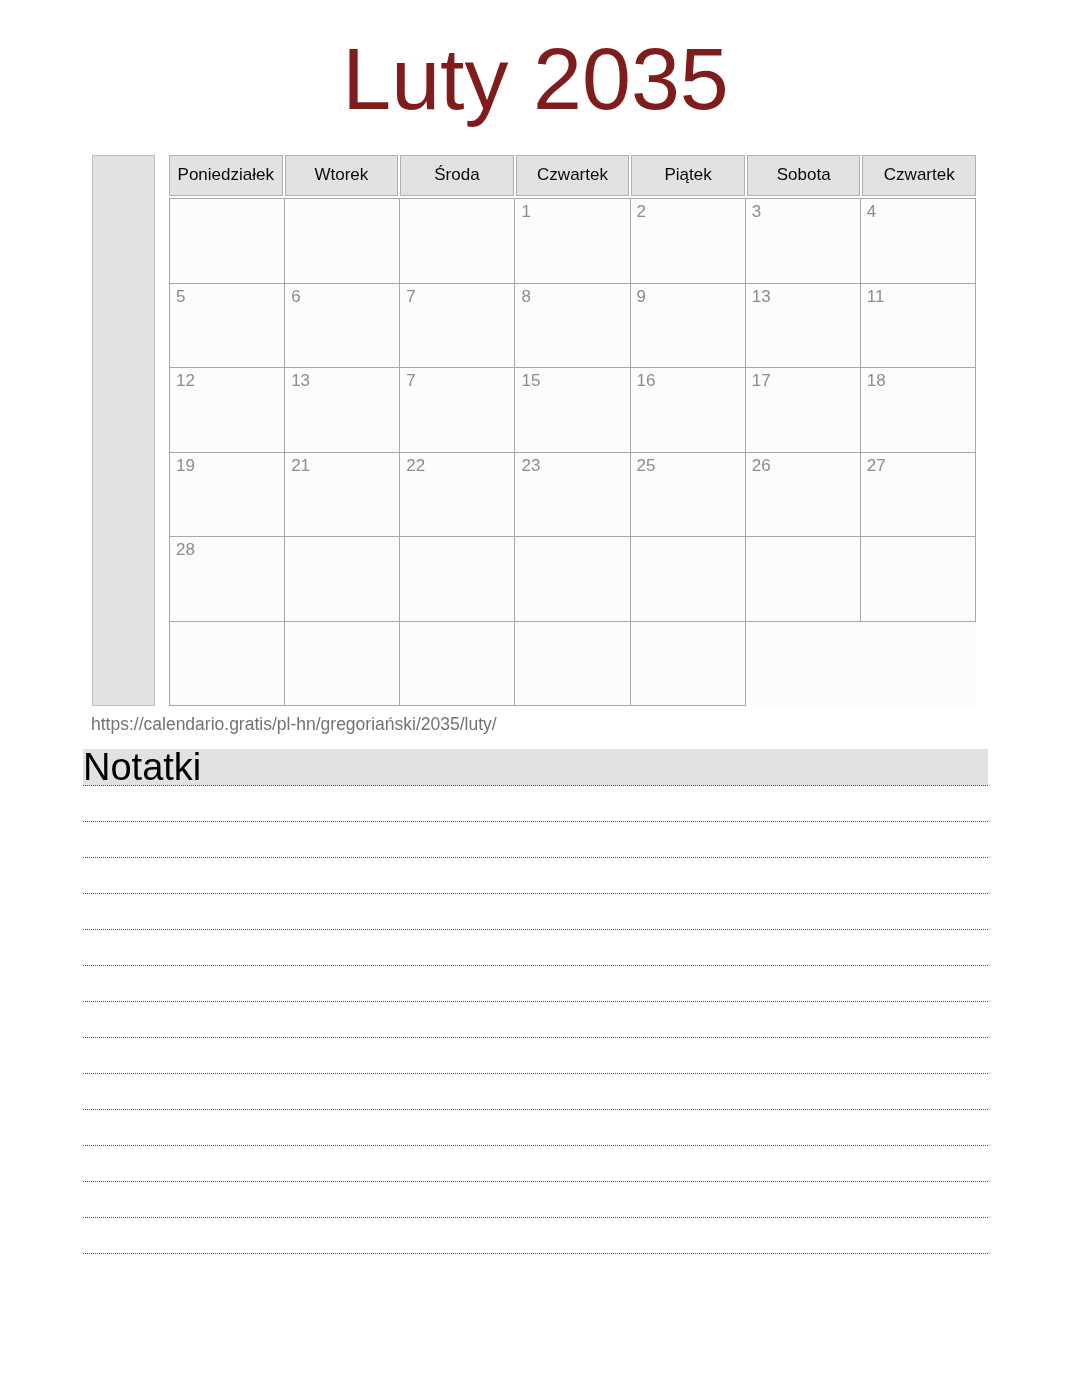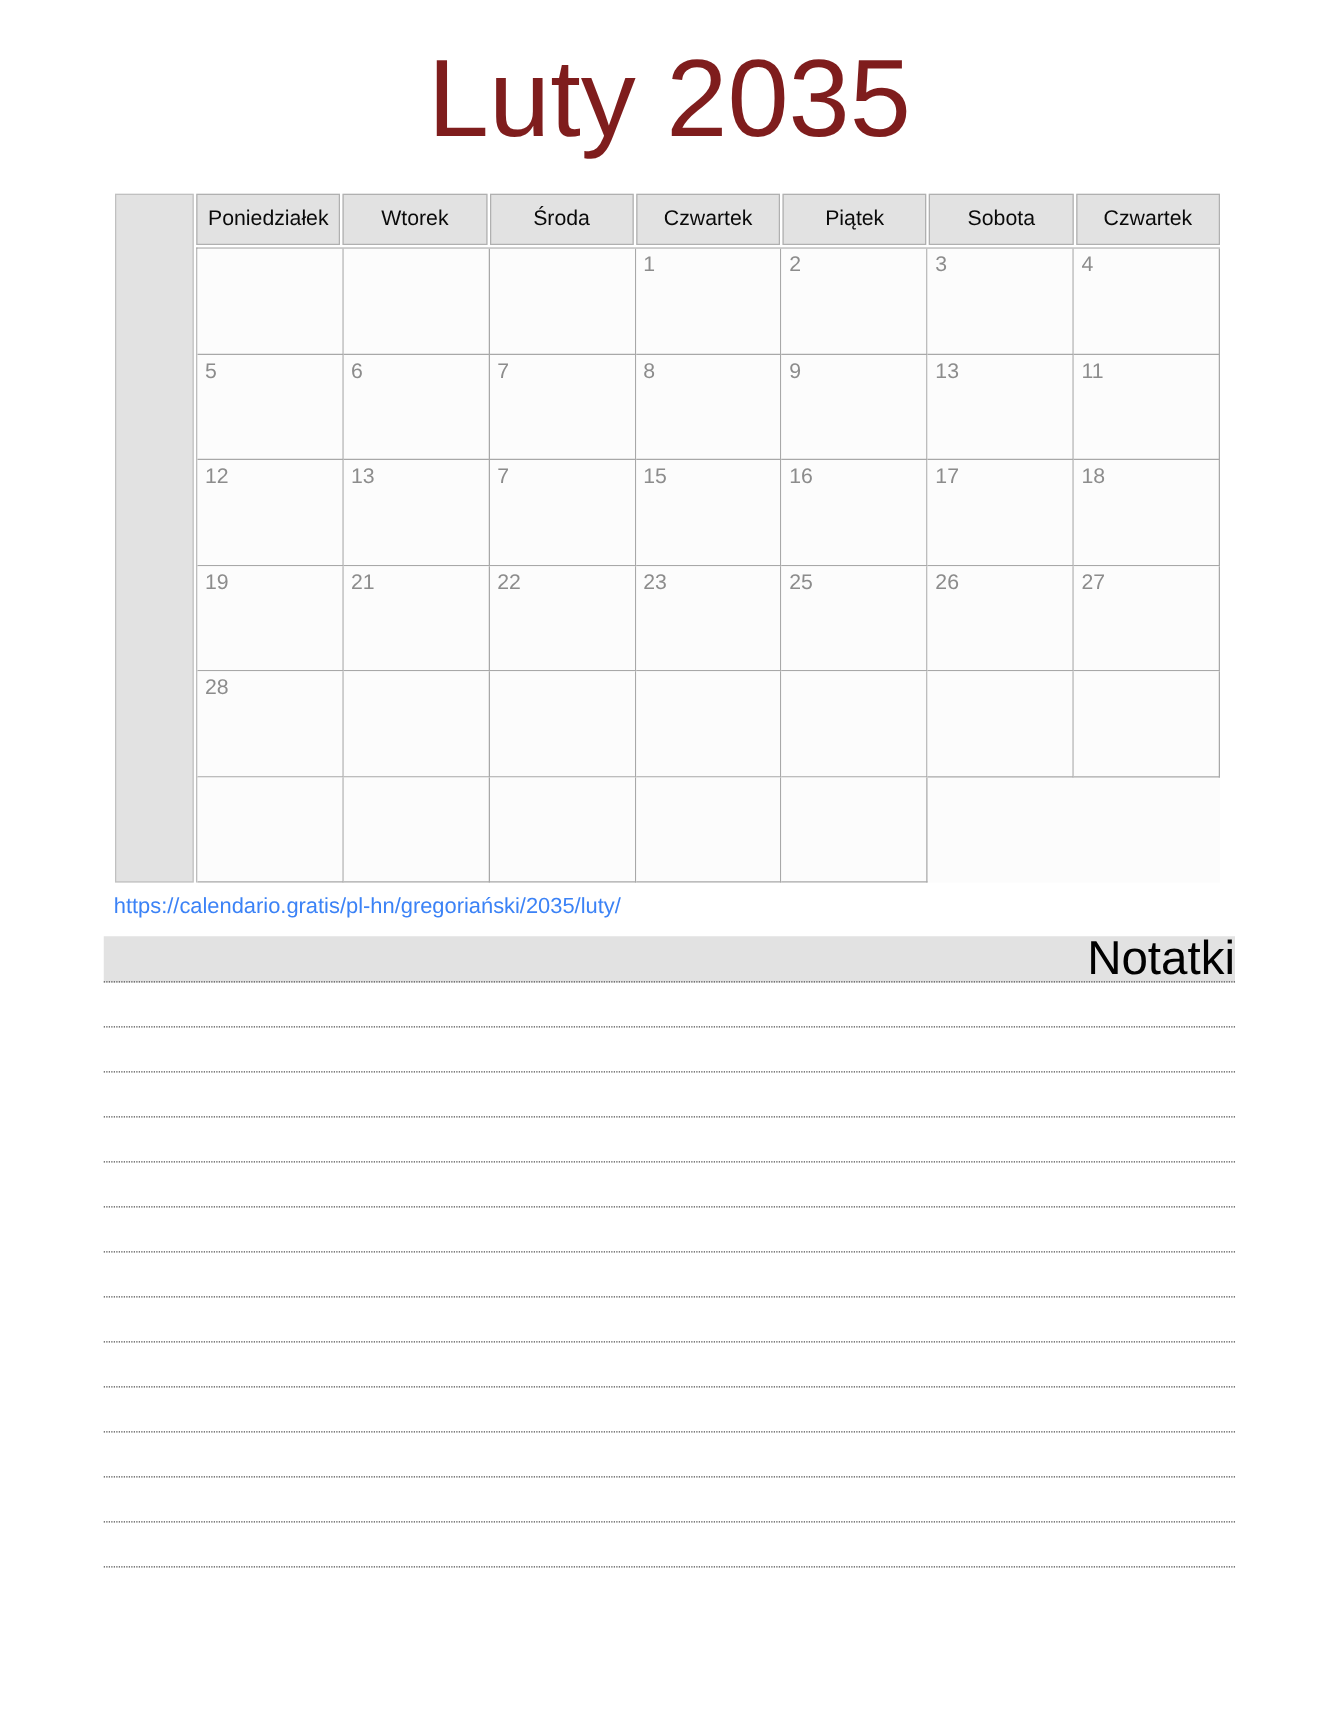--- a/index.html
+++ b/index.html
@@ -21,21 +21,21 @@
     text-align: center;
     color: #7f1d1d;
     letter-spacing: 0;
   }
 
   
   .cal {
     margin: 31px 0 0 92px;
     width: 884px;
     display: flex;
-    gap: 2px;
+    gap: 14px;
     box-sizing: border-box;
   }
   .cal-left {
     width: 63px;
     flex: 0 0 63px;
     background: #e2e2e2;
     border: 1px solid #c0c0c0;
     box-sizing: border-box;
   }
   .cal-main { flex: 1 1 auto; min-width: 0; }
@@ -75,34 +75,34 @@
     font-size: 17px;
     color: #8c8c8c;
     background: #fcfcfc;
   }
 
   
   .src-url {
     margin: 7px 0 0 91px;
     font-size: 17.5px;
     line-height: 22px;
-    color: #3b82f6;
+    color: #737373;
   }
 
   
   .notes-bar {
     margin: 14px 0 0 83px;
     width: 905px;
     height: 37px;
     box-sizing: border-box;
     background: #e2e2e2;
     border-bottom: 1px dotted #4d4d4d;
     display: flex;
     align-items: center;
-    justify-content: flex-end;
+    justify-content: flex-start;
   }
   .notes-bar-label {
     font-size: 38px;
     line-height: 36px;
     color: #000;
   }
   .notes-lines {
     margin-left: 83px;
     width: 905px;
   }

